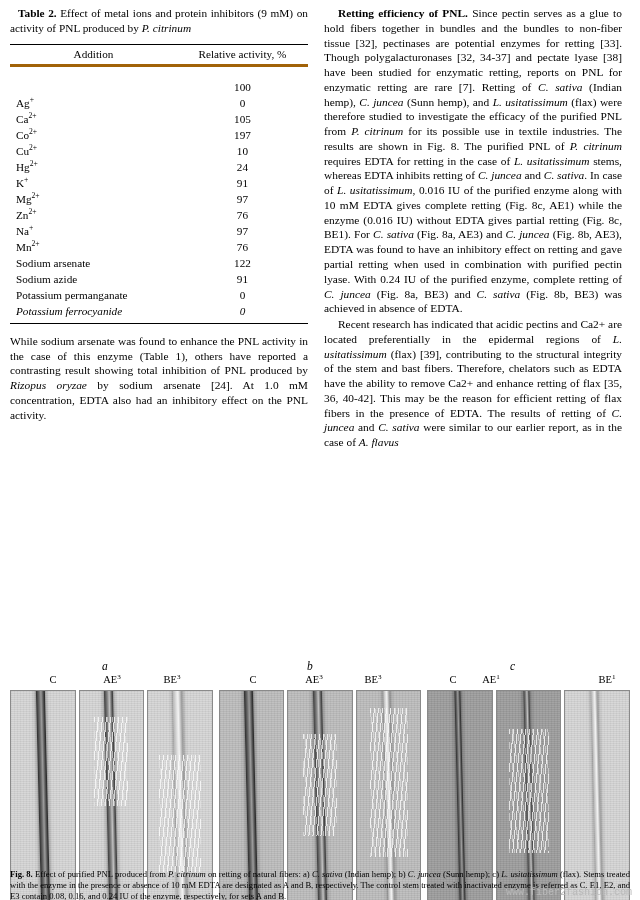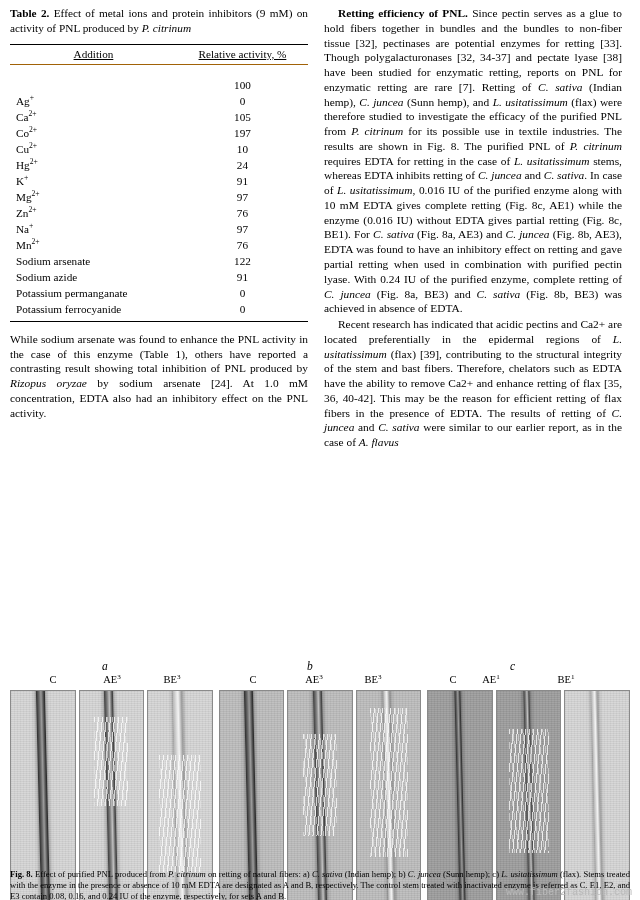--- a/index.html
+++ b/index.html
@@ -29,48 +29,47 @@
   .col {
     width: 298px;
   }
   
   .table-caption {
     font-size: 11.3px;
     line-height: 1.32;
     text-align: justify;
     margin-bottom: 8px;
   }
-  .table-caption b { font-weight: bold; }
+  .table-caption b { font-weight: bold; margin-left: 8px; }
   .table-caption i { font-style: italic; }
 
   table.data {
     width: 100%;
     border-collapse: collapse;
     font-size: 11.2px;
   }
   table.data thead th {
     font-weight: normal;
     padding: 3px 2px 4px 2px;
     border-top: 1.3px solid #000;
-    border-bottom: 1px solid #a16207;
+    border-bottom: 3px solid #a16207;
     text-align: center;
-    text-decoration: underline;
   }
   table.data thead th.left {
     text-align: center;
     width: 56%;
   }
   table.data tbody td {
     padding: 2.0px 2px;
     vertical-align: top;
   }
   table.data tbody tr:first-child td { padding-top: 14px; margin-top: 16px; }
   table.data tbody td.lbl { text-align: left; padding-left: 6px; }
   table.data tbody td.val { text-align: center; }
-  table.data tbody tr.last td { padding-bottom: 6px; }
+  table.data tbody tr.last td { padding-bottom: 6px; font-style: italic; }
   .table-bottom-rule {
     border-bottom: 1.3px solid #000;
     height: 0;
   }
   sup { font-size: 0.68em; vertical-align: super; line-height: 0; }
 
   .body-para {
     font-size: 11.4px;
     line-height: 1.30;
     text-align: justify;
@@ -296,21 +295,21 @@
 
     <div class="col-labels">
       <span style="left:28px;width:30px">C</span>
       <span style="left:82px;width:40px">AE<sup>3</sup></span>
       <span style="left:142px;width:40px">BE<sup>3</sup></span>
       <span style="left:228px;width:30px">C</span>
       <span style="left:284px;width:40px">AE<sup>3</sup></span>
       <span style="left:343px;width:40px">BE<sup>3</sup></span>
       <span style="left:428px;width:30px">C</span>
       <span style="left:461px;width:40px">AE<sup>1</sup></span>
-      <span style="left:536px;width:40px">BE<sup>1</sup></span>
+      <span style="left:577px;width:40px">BE<sup>1</sup></span>
     </div>
 
     <div class="strips">
 
       <div class="group">
         <div class="strip bg-light">
           <div class="grain"></div>
           <div class="stem"></div>
         </div>
         <div class="strip bg-light">

